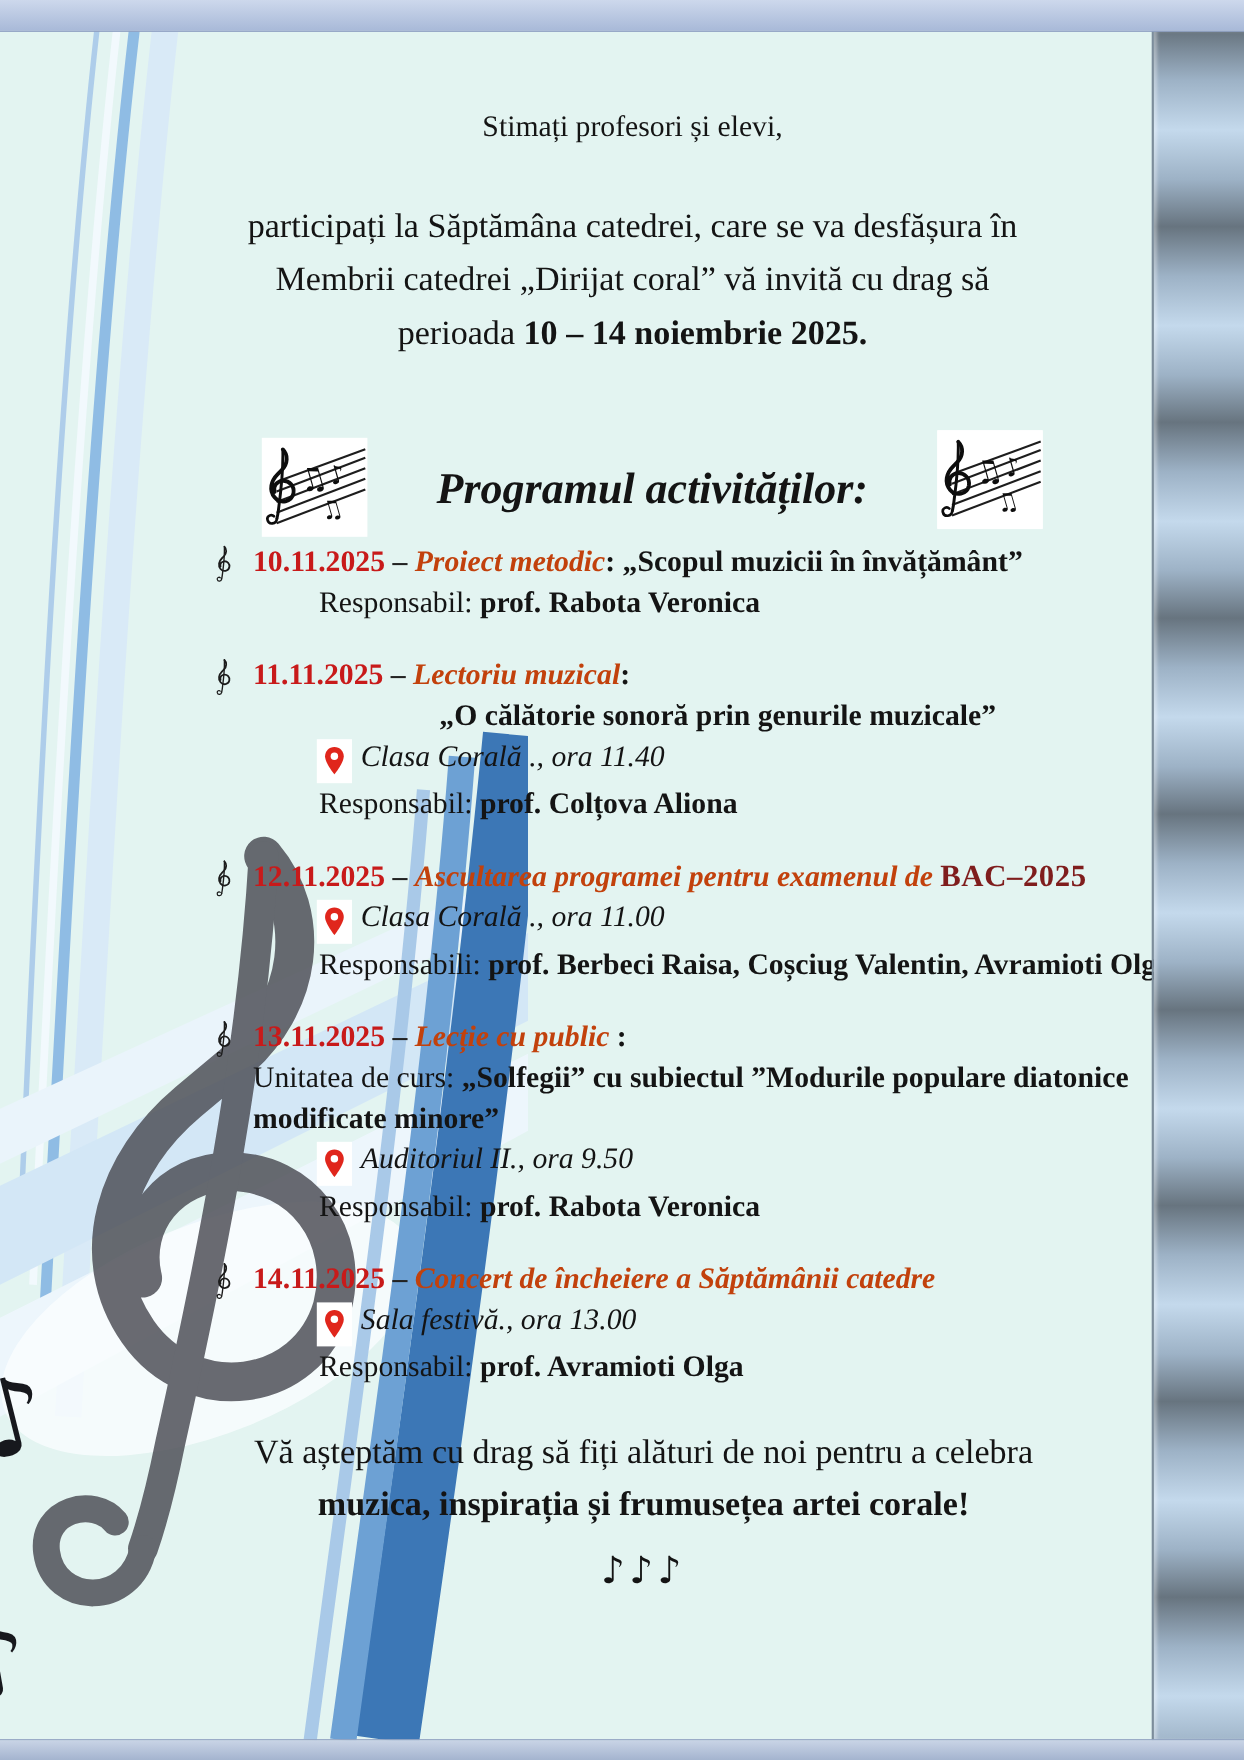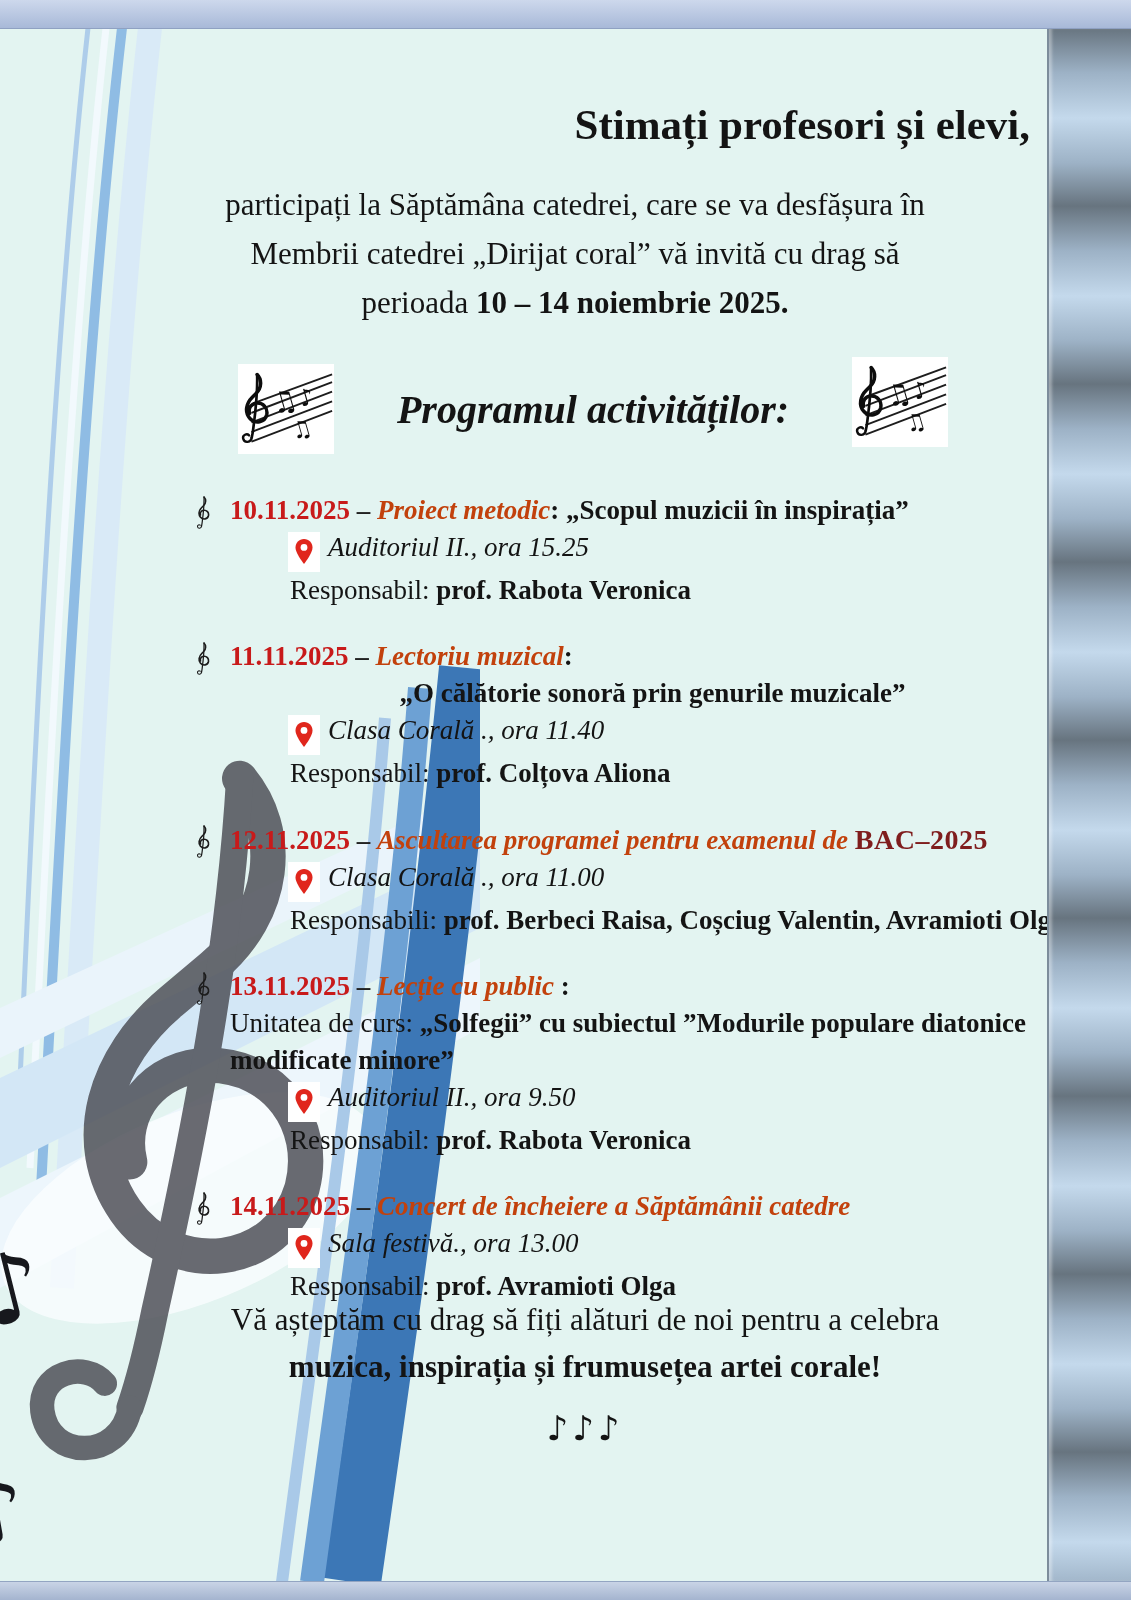--- a/index.html
+++ b/index.html
@@ -13,24 +13,24 @@
     background:linear-gradient(#cdd8ec,#a8b9d8);border-bottom:1px solid #8fa1c2;}
   .bottom-bar{position:absolute;left:0;bottom:0;width:100%;height:18px;z-index:5;
     background:linear-gradient(#c9d4e6,#a4b4cf);border-top:1px solid #93a5c2;}
   .right-strip{position:absolute;right:0;top:28px;bottom:18px;width:82px;z-index:4;
     background:repeating-linear-gradient(180deg,#67747f 0px,#9db2c6 45px,#c4d9ec 90px,#9db2c6 135px,#67747f 178px);
     border-left:2px solid #7c8c9b; box-shadow:inset 3px 0 3px rgba(255,255,255,.35);}
   
   .left-art{position:absolute;left:0;top:28px;z-index:1;pointer-events:none;}
   
   .tb{position:absolute;z-index:3;}
-  .title{top:100px;left:120px;width:910px;text-align:right;font-size:43px;font-weight:bold;}
+  .title{top:100px;left:120px;width:910px;text-align:center;font-size:27px;font-weight:normal;}
   .intro{top:180px;left:115px;width:920px;text-align:center;font-size:31px;line-height:49px;}
   .intro b{font-weight:bold;}
-  .heading-row{top:364px;left:238px;width:710px;display:flex;align-items:center;justify-content:space-between;}
+  .heading-row{top:398px;left:238px;width:710px;display:flex;align-items:center;justify-content:space-between;}
   .heading-text{font-size:40px;font-weight:bold;font-style:italic;white-space:nowrap;padding:0 8px;}
   .clipart{width:96px;height:90px;background:#fff;flex:0 0 auto;}
   .clipart.right{margin-top:-14px;}
   
   .events{top:492px;left:230px;width:845px;font-size:27px;line-height:37px;}
   .event{margin-bottom:29px;position:relative;}
   .line{position:relative;}
   .bullet{position:absolute;left:-34px;top:1px;}
   .date{color:#c81a1a;font-weight:bold;margin-top:48px;}
   .dash{color:#222;font-weight:bold;}
@@ -136,28 +136,21 @@
   <div class="tb events">
 
     <div class="event">
       <div class="line l1">
         <span class="bullet"><svg width="15" height="40" viewBox="0 0 120 300" color="#1c1c1c">
               <use href="#sym-clef"></use>
             </svg></span>
         <span class="date">10.11.2025</span>
         <span class="dash">–</span>
         <span class="etype">Proiect metodic</span><span class="colon">:</span>
-        <span class="etitle">„Scopul muzicii în inspirația”</span>
-      </div>
-      <div class="line loc">
-        <span class="pin-box">
-            <svg width="24" height="28" viewBox="0 0 24 28">
-              <use href="#sym-pin"></use>
-            </svg>
-          </span><span class="loc-text">Auditoriul II., ora 15.25</span>
+        <span class="etitle">„Scopul muzicii în învățământ”</span>
       </div>
       <div class="line resp">
         <span>Responsabil:</span>
         <span class="resp-names">prof. Rabota Veronica</span>
       </div>
     </div>
 
     <div class="event">
       <div class="line l1">
         <span class="bullet"><svg width="15" height="40" viewBox="0 0 120 300" color="#1c1c1c">

